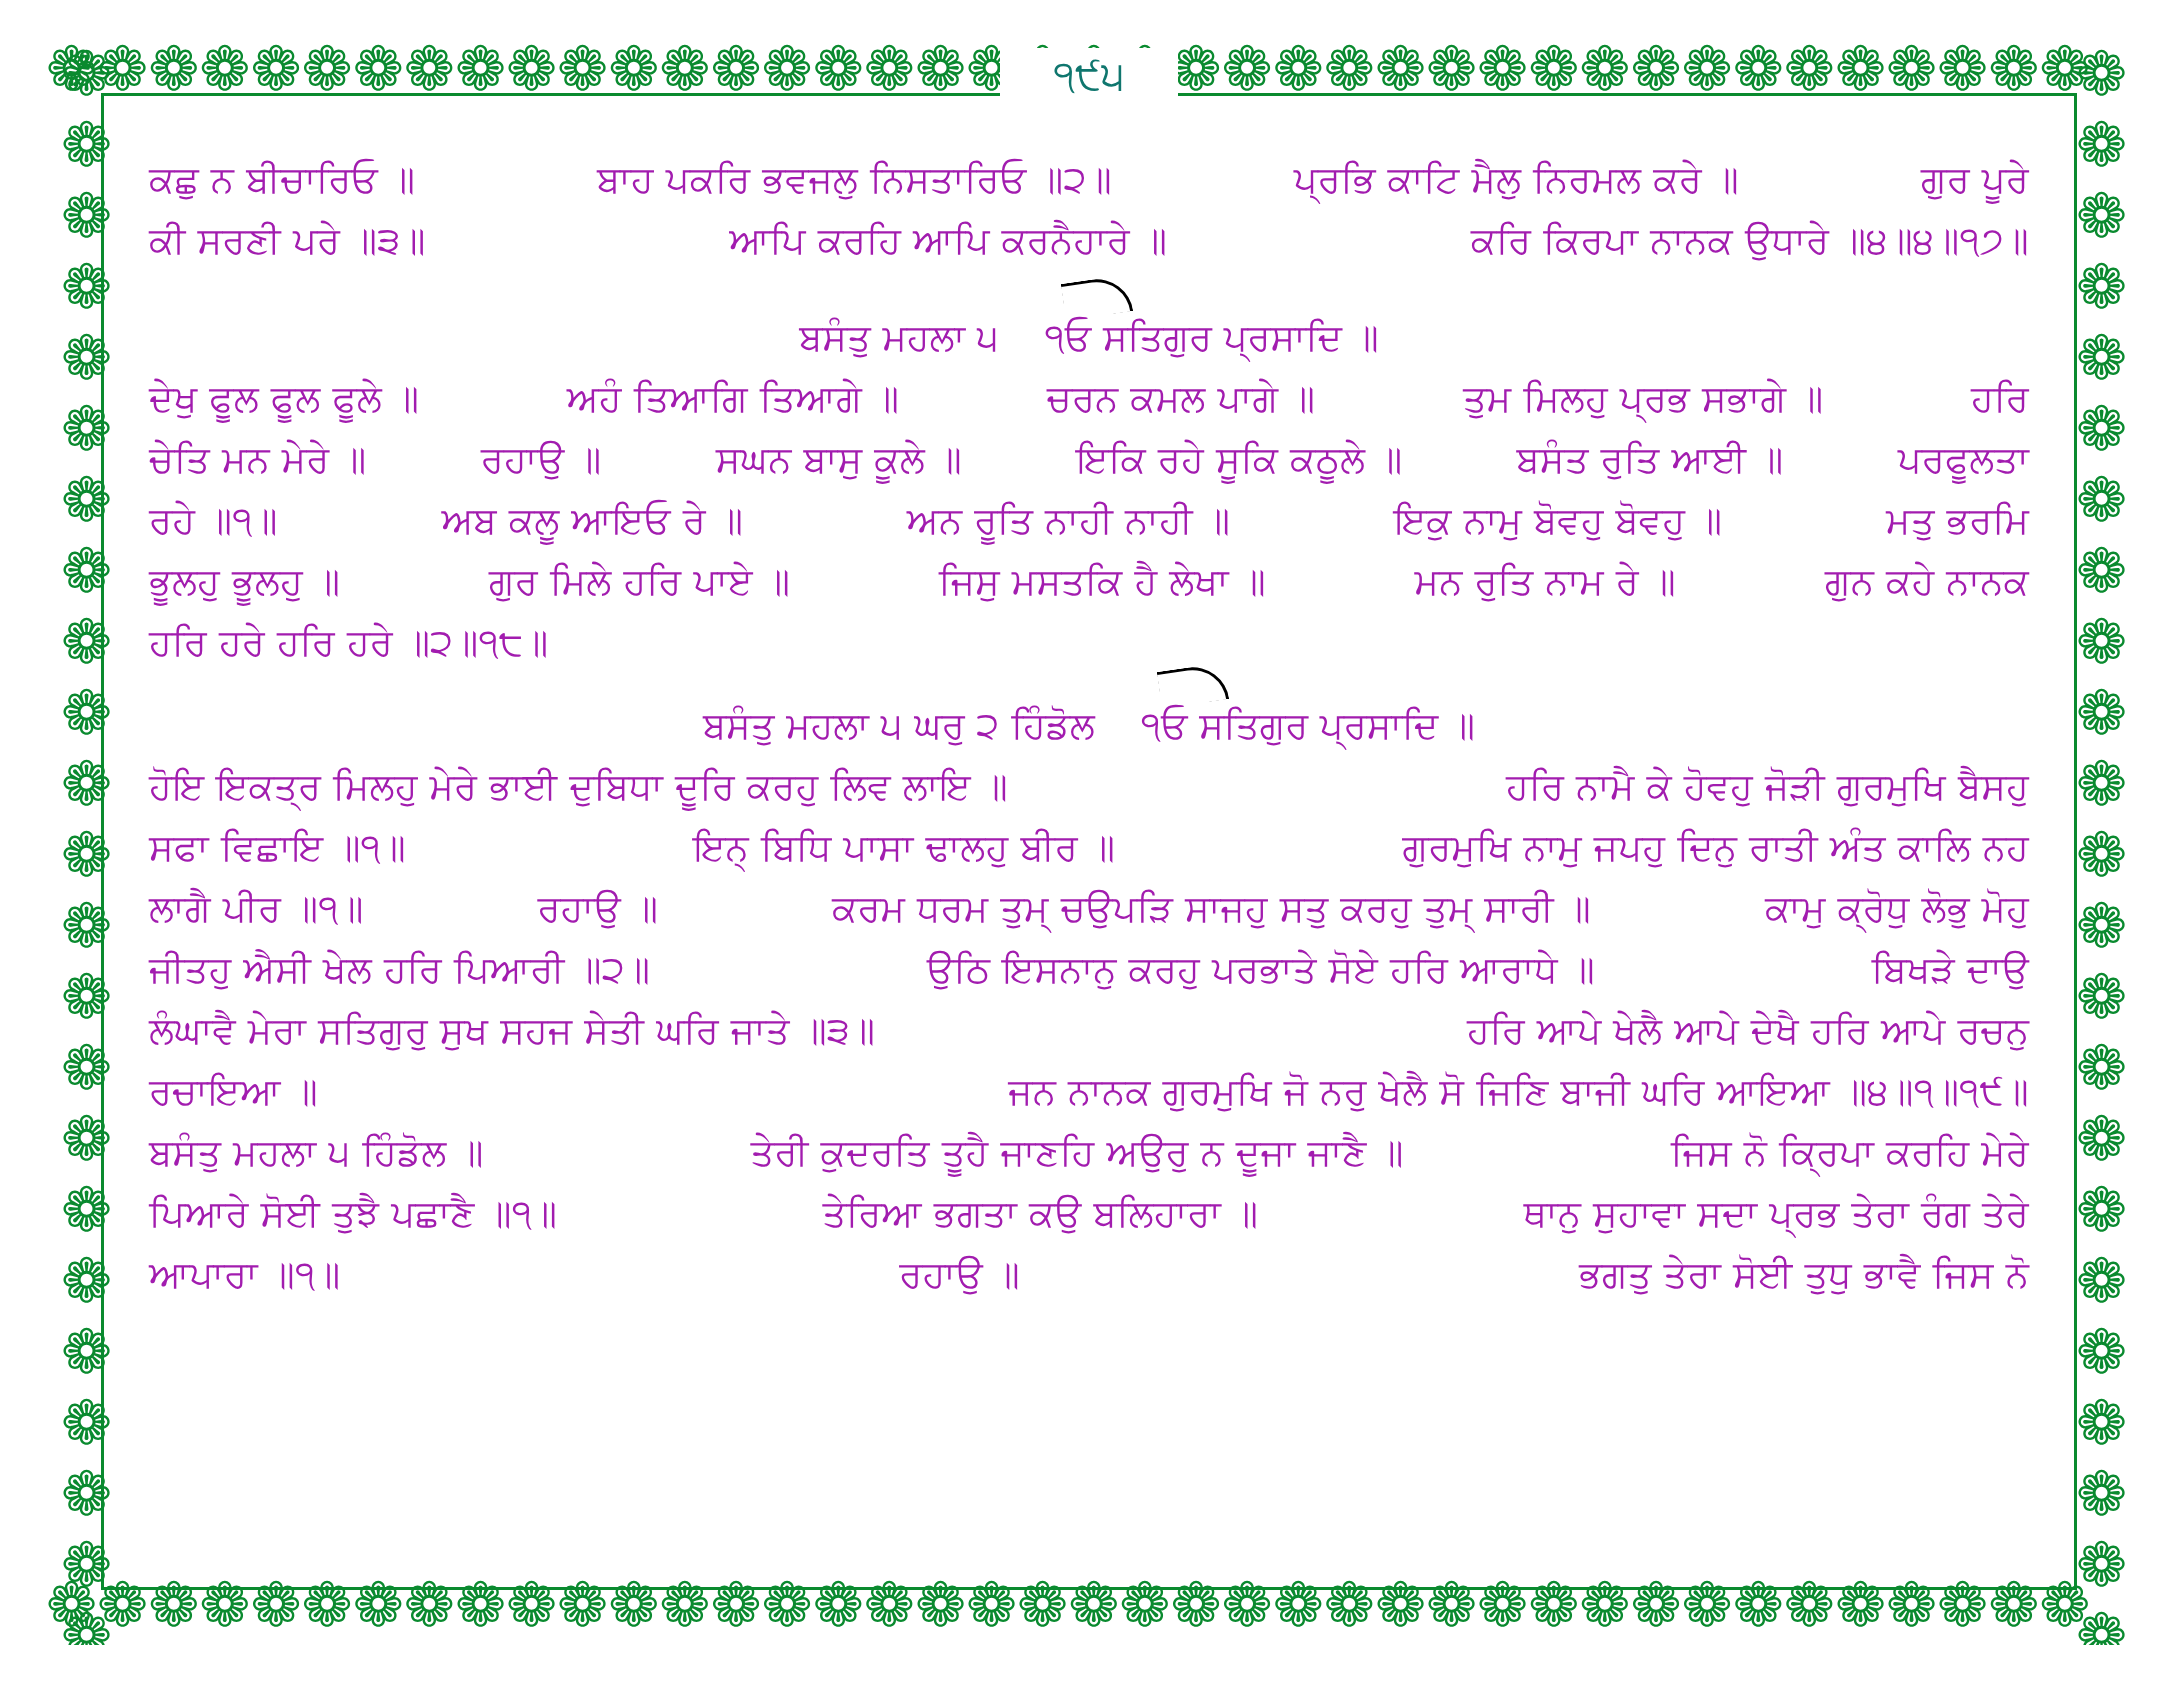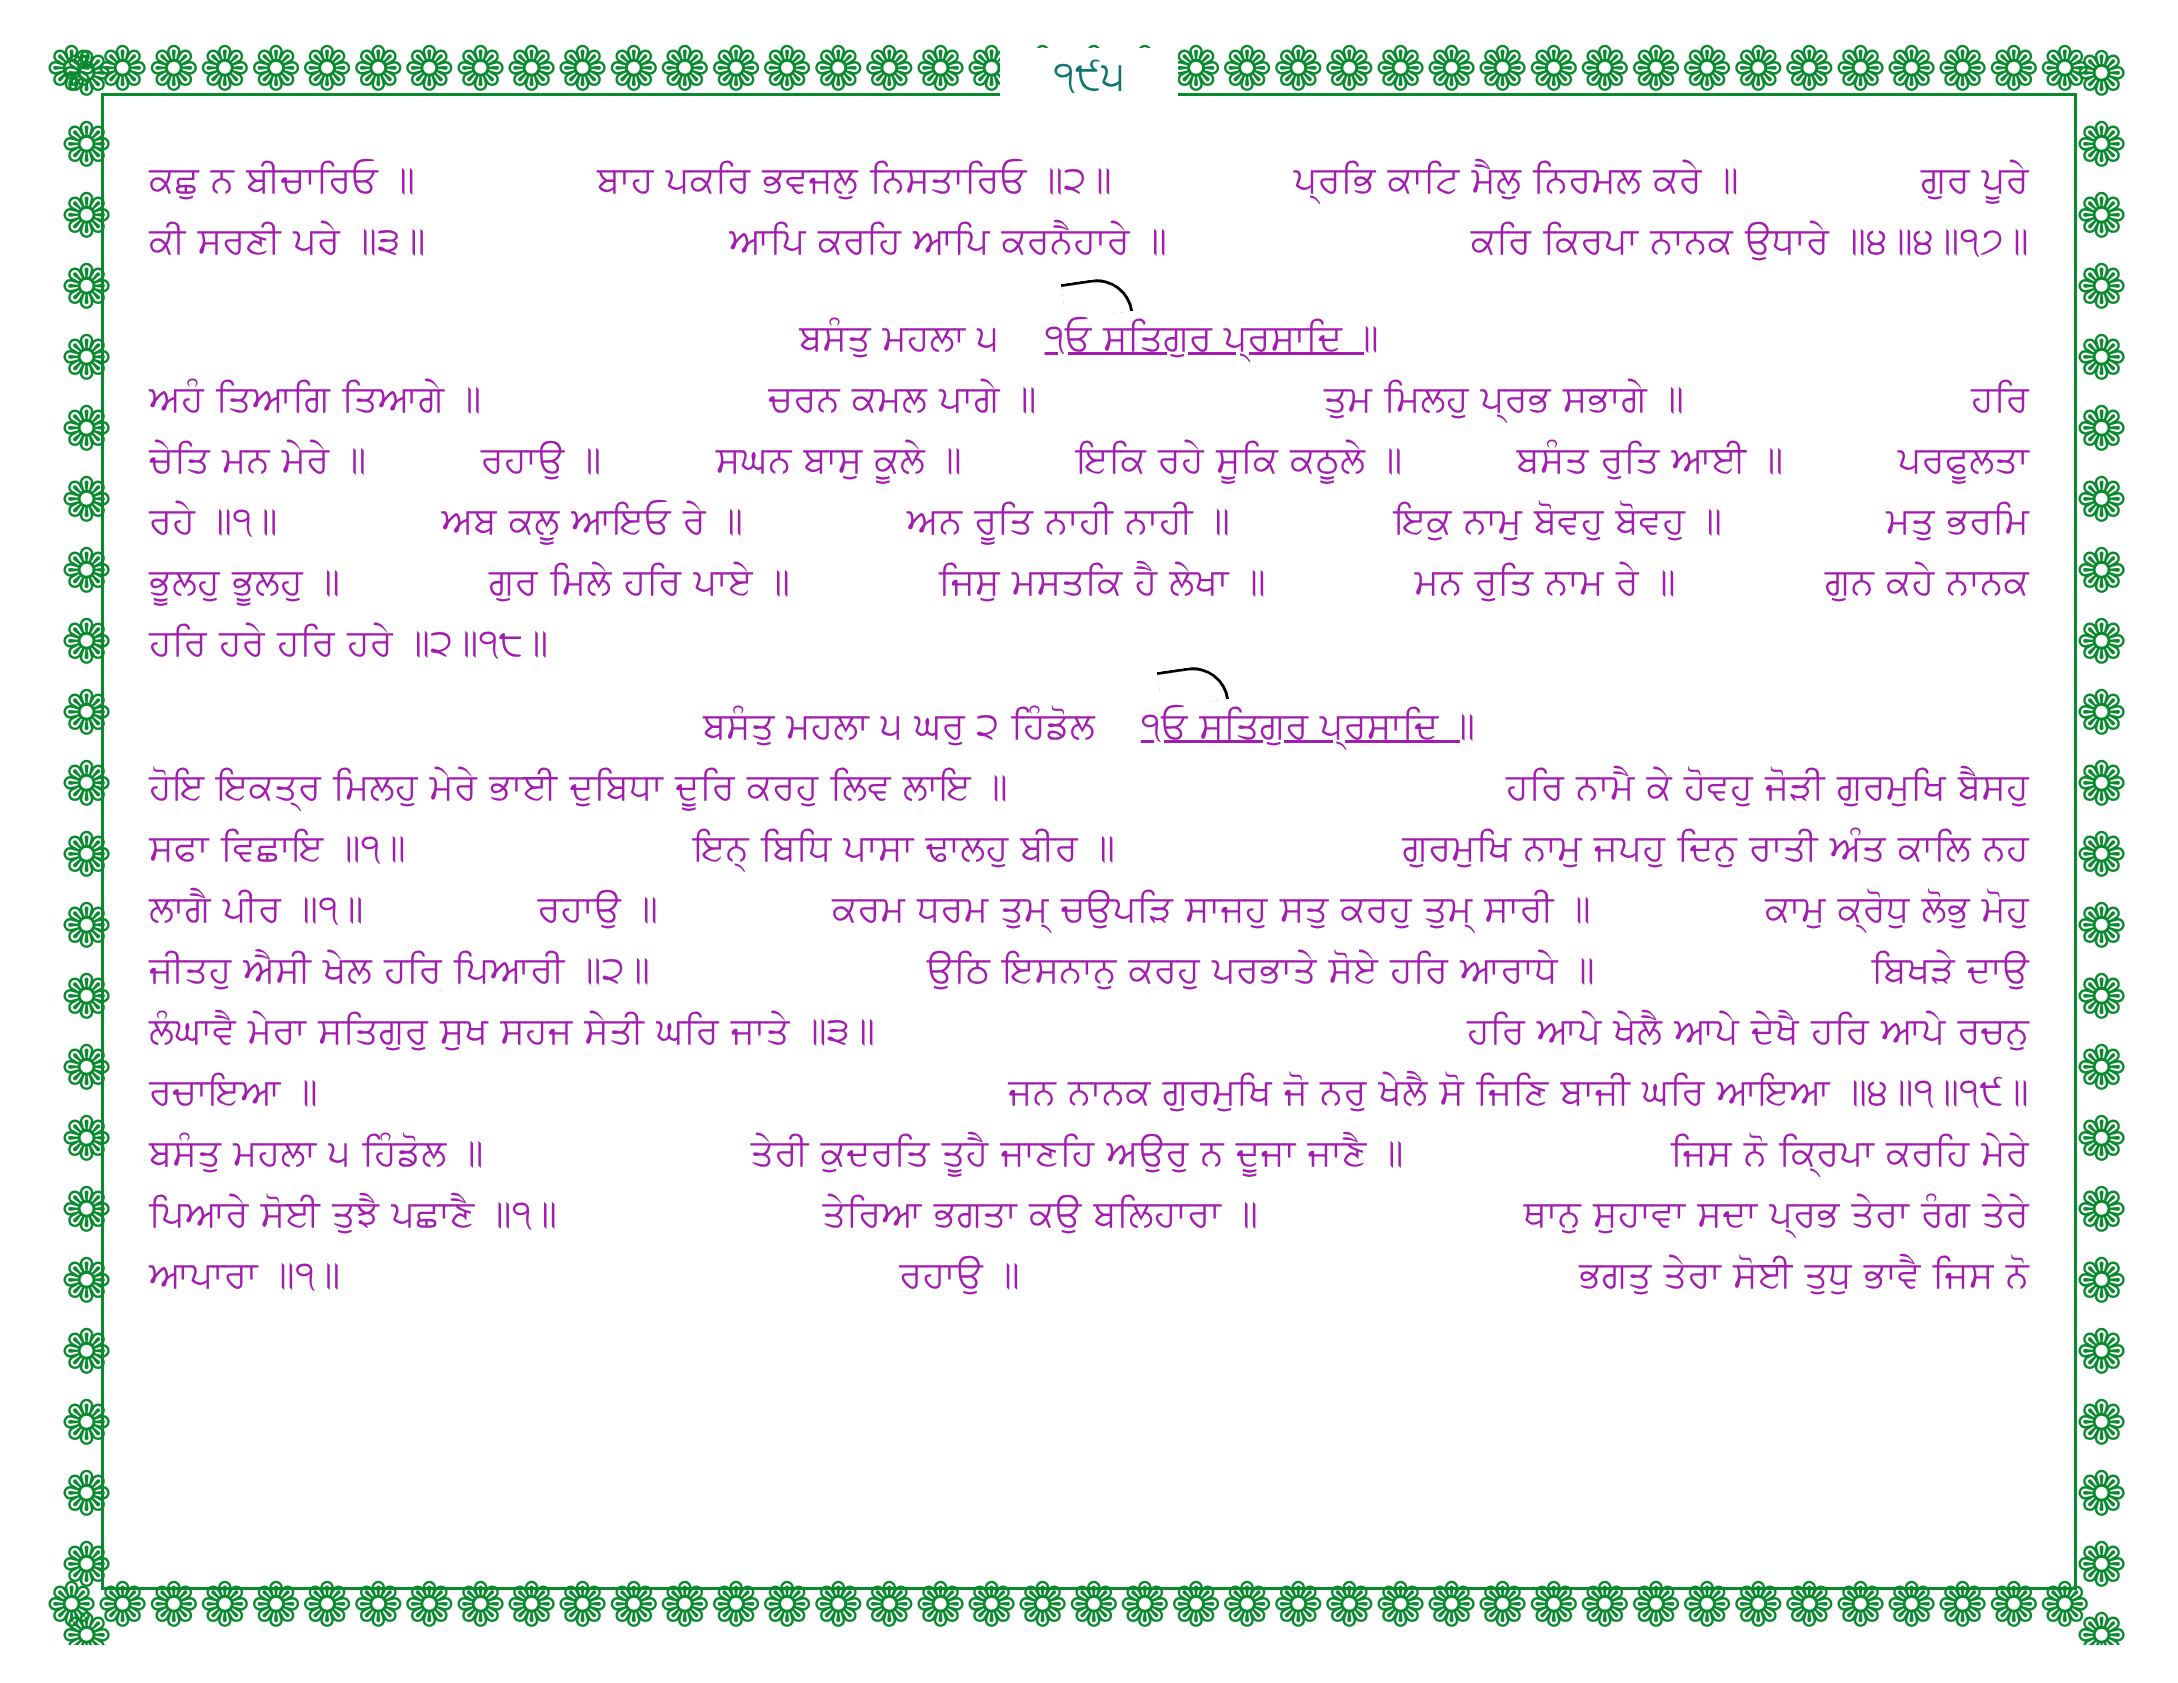--- a/index.html
+++ b/index.html
@@ -120,21 +120,20 @@
     white-space: nowrap;
     position: relative;
   }
   .heading .seg { display: inline-block; }
   .heading .sp { display: inline-block; width: 46px; }
 
   
   .arc {
     position: relative;
     display: inline-block;
-    text-decoration: underline;
   }
   .arc::before {
     content: "";
     position: absolute;
     left: 18px;
     top: -28px;
     width: 65px;
     height: 34px;
     border: 3px solid #000;
     border-bottom: none;
@@ -170,20 +169,21 @@
         <span>ਗੁਰ ਪੂਰੇ</span>
       </div>
       <div class="line justify">
         <span>ਕੀ ਸਰਣੀ ਪਰੇ ॥੩॥</span>
         <span>ਆਪਿ ਕਰਹਿ ਆਪਿ ਕਰਨੈਹਾਰੇ ॥</span>
         <span>ਕਰਿ ਕਿਰਪਾ ਨਾਨਕ ਉਧਾਰੇ ॥੪॥੪॥੧੭॥</span>
       </div>
       <div class="gap-md"></div>
       <div class="heading"><span class="seg">ਬਸੰਤੁ ਮਹਲਾ ੫</span><span class="sp"></span><span class="seg arc">੧ਓ ਸਤਿਗੁਰ ਪ੍ਰਸਾਦਿ ॥</span></div>
       <div class="line justify">
+        <span>ਦੇਖੁ ਫੂਲ ਫੂਲ ਫੂਲੇ ॥</span>
         <span>ਅਹੰ ਤਿਆਗਿ ਤਿਆਗੇ ॥</span>
         <span>ਚਰਨ ਕਮਲ ਪਾਗੇ ॥</span>
         <span>ਤੁਮ ਮਿਲਹੁ ਪ੍ਰਭ ਸਭਾਗੇ ॥</span>
         <span>ਹਰਿ</span>
       </div>
       <div class="line justify">
         <span>ਚੇਤਿ ਮਨ ਮੇਰੇ ॥</span>
         <span>ਰਹਾਉ ॥</span>
         <span>ਸਘਨ ਬਾਸੁ ਕੂਲੇ ॥</span>
         <span>ਇਕਿ ਰਹੇ ਸੂਕਿ ਕਠੂਲੇ ॥</span>

